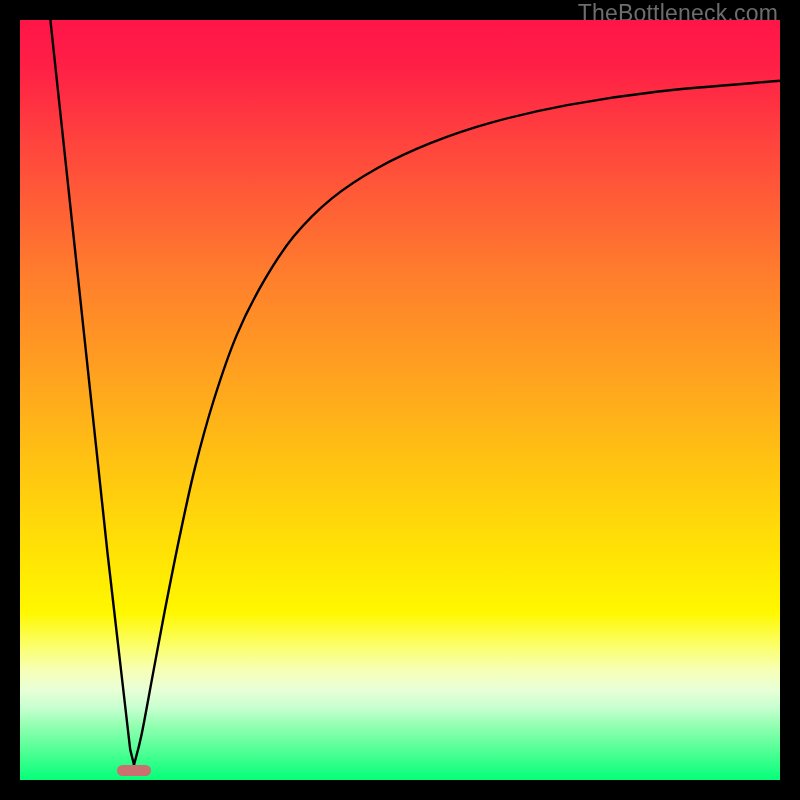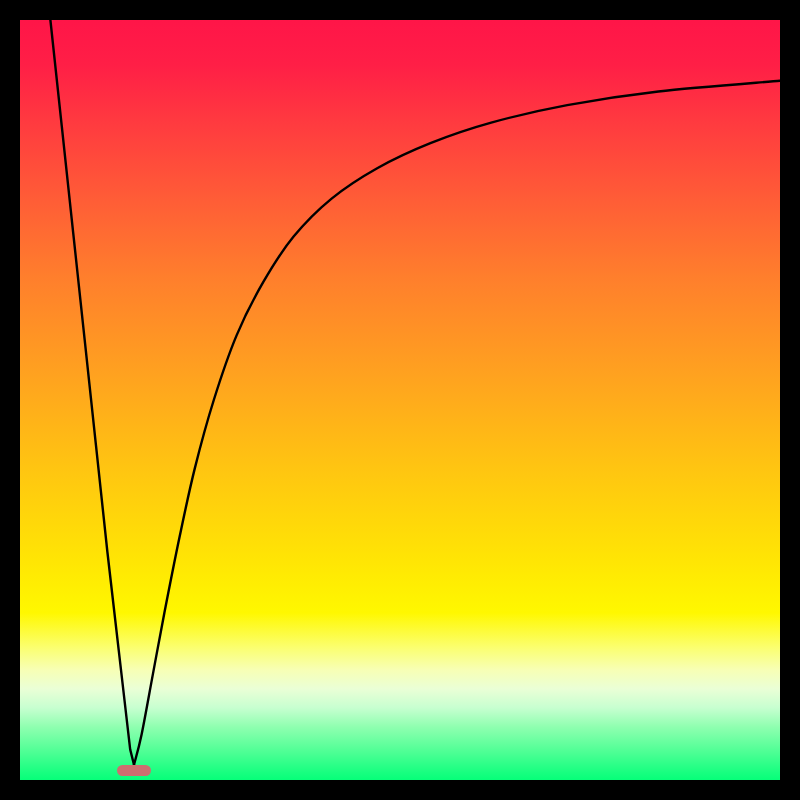--- a/index.html
+++ b/index.html
@@ -75,20 +75,21 @@
     border-radius: 6px;
     background: #cc6f70;
     transform: translate(-50%, 0);
   }
 </style>
 </head>
 <body>
 
 <div class="frame">
 
+  <div class="watermark">TheBottleneck.com</div>
 
   <div class="plot">
     <div class="gradient-bg"></div>
 
     <svg class="curves" viewBox="0 0 760 760" preserveAspectRatio="none">
       <path id="path-left" fill="none" stroke="#000" stroke-width="2.4" stroke-linecap="round" d="M 30.40 0.00 L 41.80 106.40 L 53.20 212.80 L 64.60 319.20 L 76.00 425.60 L 87.40 532.00 L 98.80 630.80 L 110.20 729.60 L 114.00 744.80"></path>
       <path id="path-right" fill="none" stroke="#000" stroke-width="2.4" stroke-linecap="round" d="M 114.00 744.80 C 115.27 739.73, 118.43 729.60, 121.60 714.40 C 124.77 699.20, 129.20 673.87, 133.00 653.60 C 136.80 633.33, 139.97 615.60, 144.40 592.80 C 148.83 570.00, 154.53 540.87, 159.60 516.80 C 164.67 492.73, 169.10 471.20, 174.80 448.40 C 180.50 425.60, 186.83 402.17, 193.80 380.00 C 200.77 357.83, 208.37 335.03, 216.60 315.40 C 224.83 295.77, 233.70 278.67, 243.20 262.20 C 252.70 245.73, 262.20 230.53, 273.60 216.60 C 285.00 202.67, 297.67 190.00, 311.60 178.60 C 325.53 167.20, 340.73 157.45, 357.20 148.20 C 373.67 138.95, 391.40 130.72, 410.40 123.12 C 429.40 115.52, 448.40 108.93, 471.20 102.60 C 494.00 96.27, 519.33 90.31, 547.20 85.12 C 575.07 79.93, 602.93 75.49, 638.40 71.44 C 673.87 67.39, 739.73 62.57, 760.00 60.80"></path>
     </svg>
 
     <div class="marker" id="marker" style="left: 114px; top: 745.12px;"></div>

